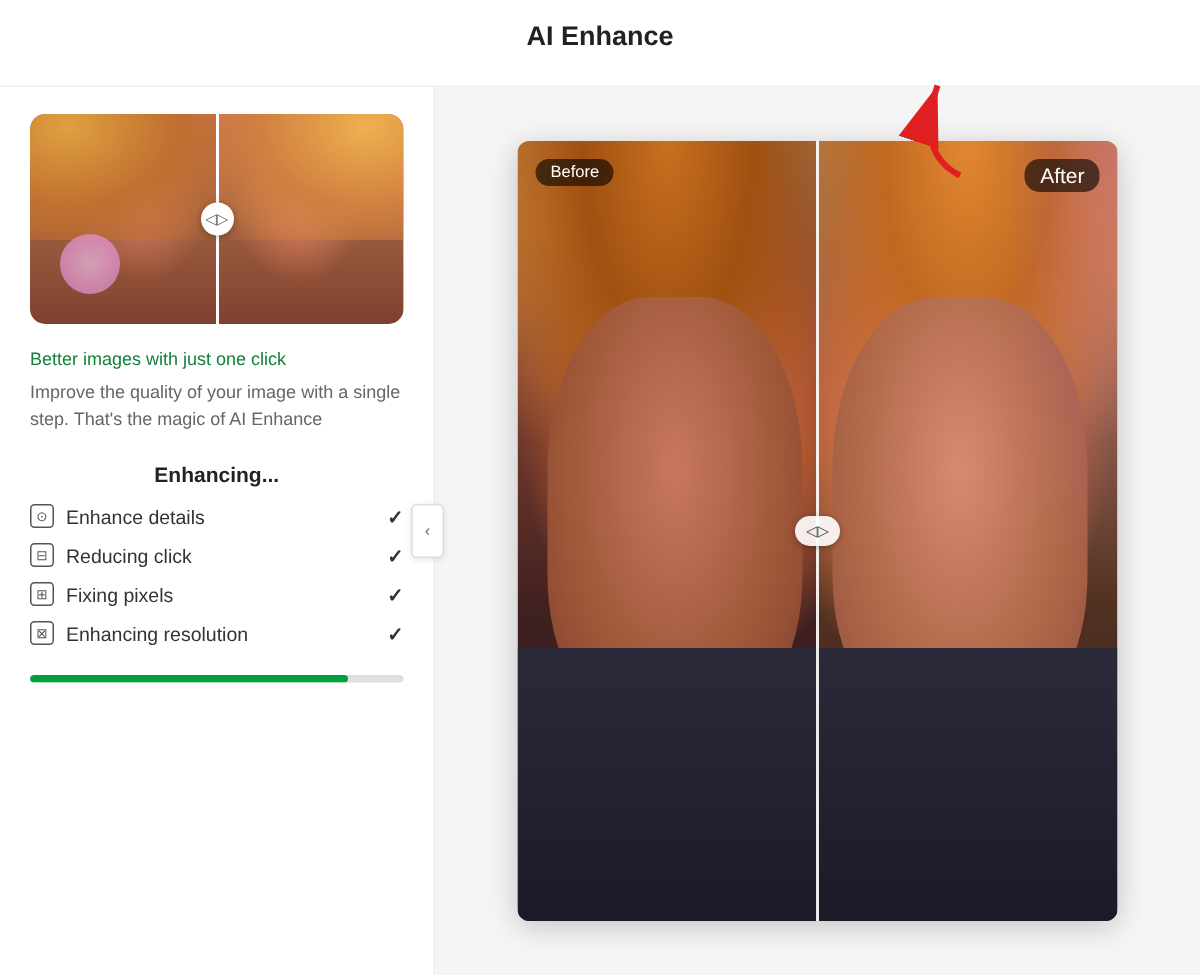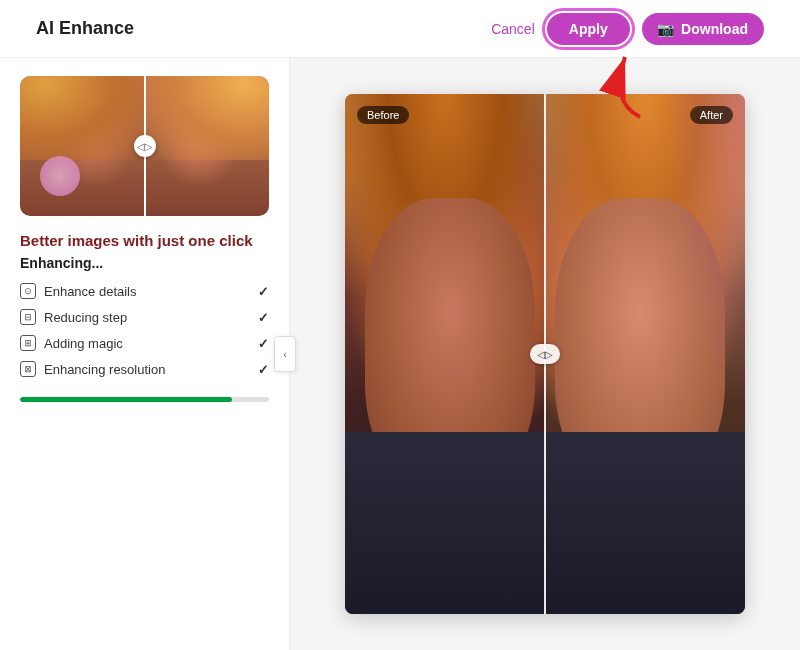--- a/index.html
+++ b/index.html
@@ -10,23 +10,24 @@
       height: 650px;
       overflow: hidden;
       position: relative;
     }
 
     
     .header {
       display: flex;
       align-items: center;
       justify-content: space-between;
-      padding: 14px 36px;
+      padding: 14px 15px;
       border-bottom: 1px solid #eee;
       height: 58px;
+      flex-direction: column;
     }
     .header-title {
       font-size: 18px;
       font-weight: 700;
       color: #222;
     }
     .header-actions {
       display: flex;
       align-items: center;
       gap: 12px;
@@ -143,35 +144,36 @@
       bottom: 20px;
       left: 20px;
       width: 40px;
       height: 40px;
       background: radial-gradient(circle, #f0c0e8, #e080d0);
       border-radius: 50%;
       opacity: 0.7;
     }
 
     .panel-title {
-      font-size: 15px;
-      font-weight: 700;
-      color: #7f1d1d;
+      font-size: 12px;
+      font-weight: 400;
+      color: #15803d;
       margin-bottom: 6px;
     }
     .panel-description {
       font-size: 12px;
       color: #666;
       line-height: 1.5;
       margin-bottom: 20px;
     }
 
     
     .enhancing-section {
       margin-top: 4px;
+      text-align: center;
     }
     .enhancing-title {
       font-size: 14px;
       font-weight: 700;
       color: #222;
       margin-bottom: 12px;
     }
     .enhance-item {
       display: flex;
       align-items: center;
@@ -363,21 +365,21 @@
       padding: 3px 10px;
       border-radius: 10px;
       z-index: 12;
     }
     .label-after {
       position: absolute;
       top: 12px;
       right: 12px;
       background: rgba(0,0,0,0.6);
       color: #fff;
-      font-size: 11px;
+      font-size: 14px;
       padding: 3px 10px;
       border-radius: 10px;
       z-index: 12;
     }
 
     
     .collapse-btn {
       position: absolute;
       left: -16px;
       top: 50%;
@@ -415,68 +417,61 @@
       <marker id="arrowhead" markerWidth="10" markerHeight="7" refX="10" refY="3.5" orient="auto">
         <polygon points="0 0, 10 3.5, 0 7" fill="#e02020"></polygon>
       </marker>
     </defs>
     <path d="M 80 75 Q 50 60 65 15" stroke="#e02020" stroke-width="4" fill="none" marker-end="url(#arrowhead)"></path>
   </svg>
 </div>
 
 <div class="header">
   <span class="header-title">AI Enhance</span>
-  <div class="header-actions">
-    <button class="cancel-btn">Cancel</button>
-    <button class="apply-btn">Apply</button>
-    <button class="download-btn">
-      <span>📷</span>
-      <span>Download</span>
-    </button>
-  </div>
 </div>
 
 <div class="main-layout">
 
   <div class="left-panel">
 
     <div class="preview-img-container">
       <div class="face-gradient"></div>
       <div class="face-hair-left"></div>
       <div class="face-hair-right"></div>
       <div class="bubble-element"></div>
       <div class="preview-divider-line"></div>
       <div class="preview-handle">◁▷</div>
     </div>
 
     <div class="panel-title">Better images with just one click</div>
+    <div class="panel-description">Improve the quality of your image with a single step. That's the magic of AI Enhance</div>
 
     <div class="enhancing-section">
       <div class="enhancing-title">Enhancing...</div>
 
       <div class="enhance-item">
         <div class="enhance-item-left">
           <div class="enhance-icon">⊙</div>
           <span>Enhance details</span>
         </div>
         <span class="enhance-check">✓</span>
       </div>
 
       <div class="enhance-item">
         <div class="enhance-item-left">
           <div class="enhance-icon">⊟</div>
-          <span>Reducing step</span>
+          <span>Reducing click</span>
         </div>
         <span class="enhance-check">✓</span>
       </div>
 
       <div class="enhance-item">
         <div class="enhance-item-left">
           <div class="enhance-icon">⊞</div>
-          <span>Adding magic</span>
+          <span>Fixing pixels</span>
         </div>
         <span class="enhance-check">✓</span>
       </div>
 
       <div class="enhance-item">
         <div class="enhance-item-left">
           <div class="enhance-icon">⊠</div>
           <span>Enhancing resolution</span>
         </div>
         <span class="enhance-check">✓</span>

